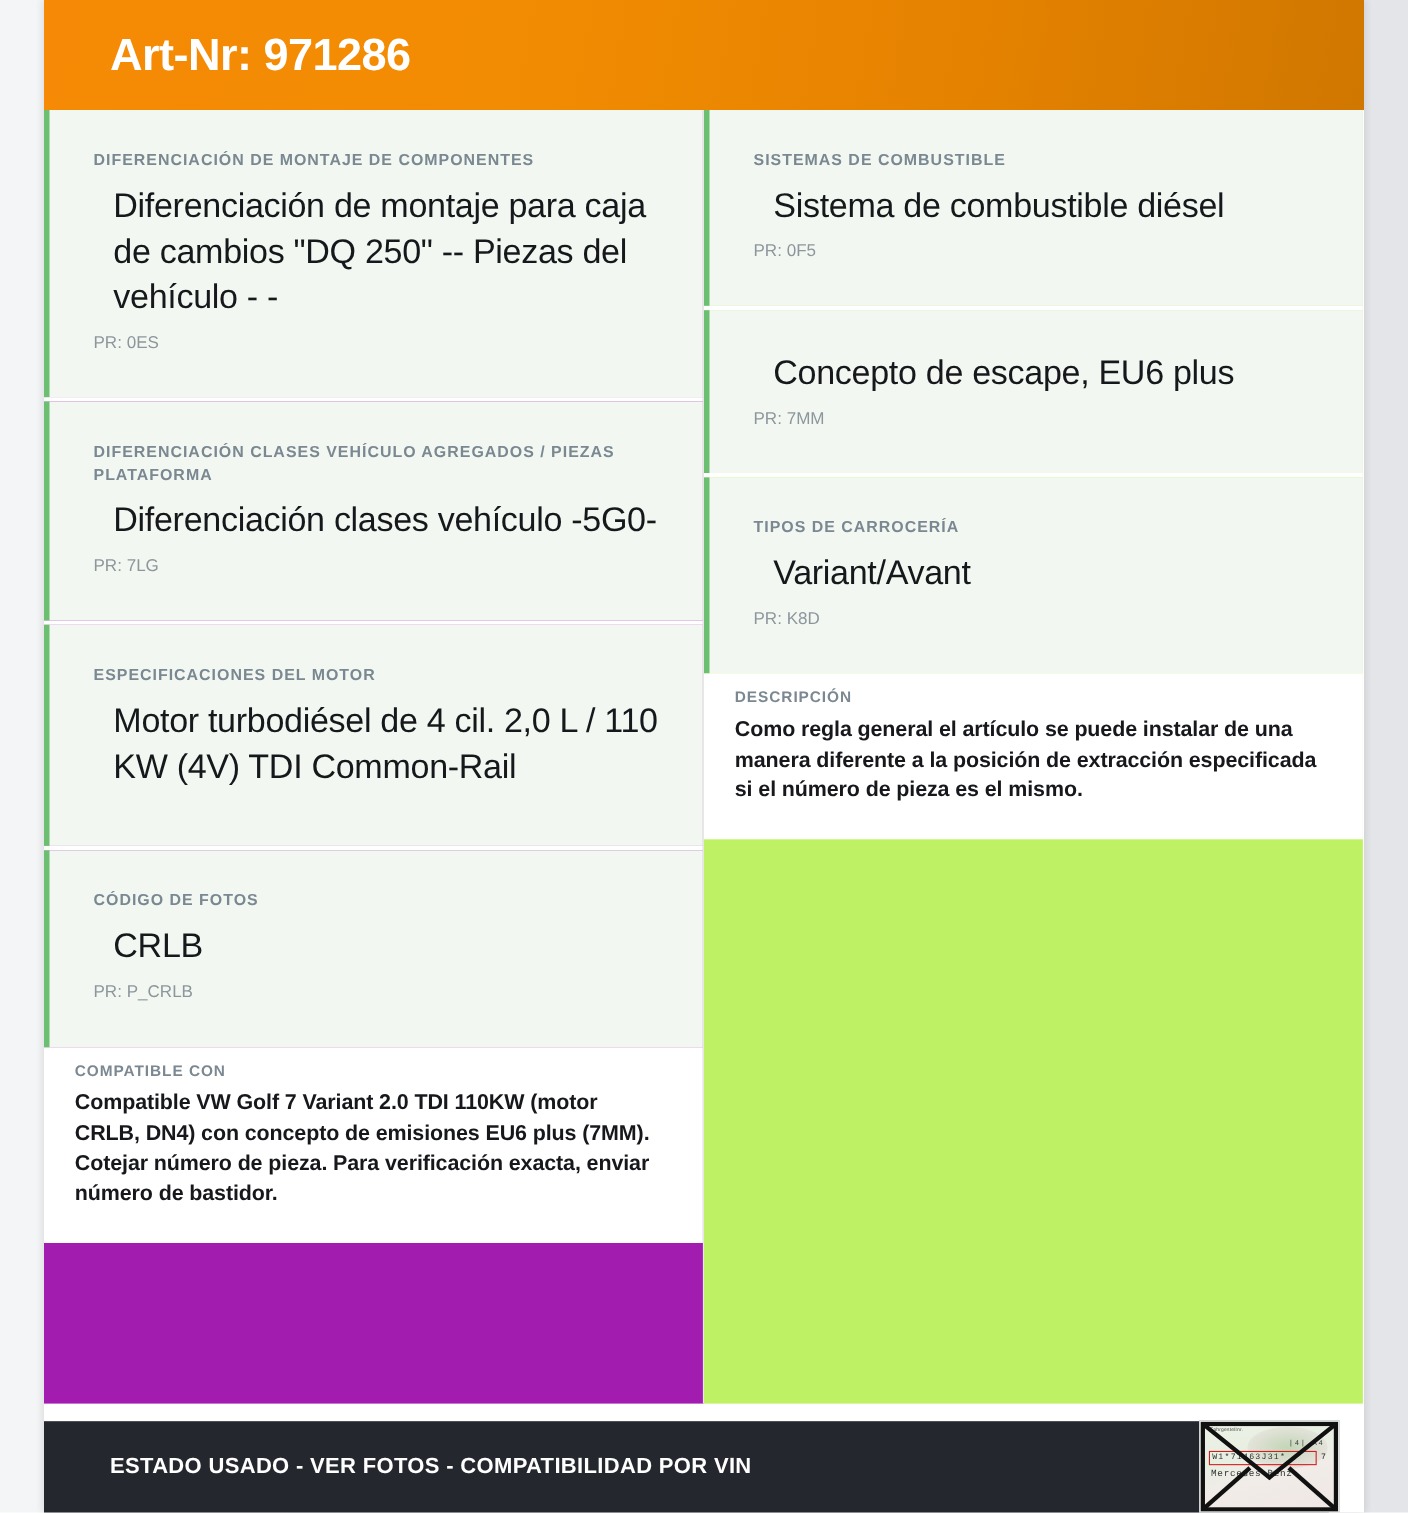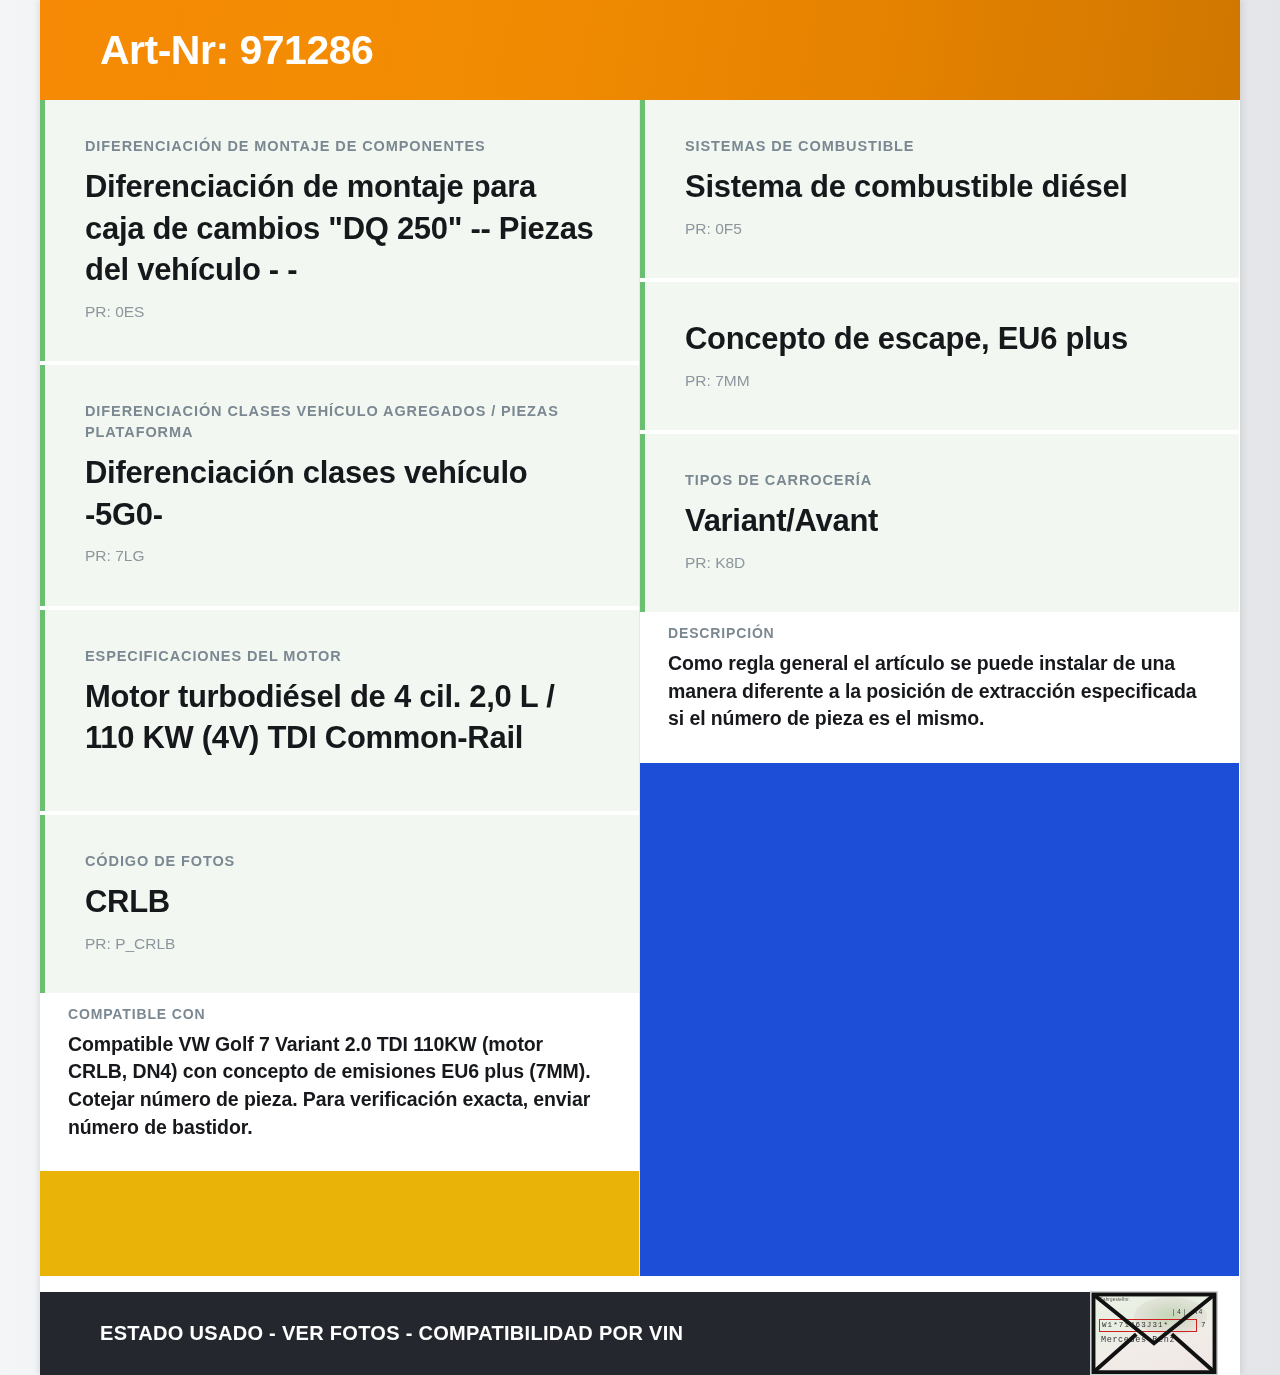--- a/index.html
+++ b/index.html
@@ -46,50 +46,51 @@
   
   .columns {
     display: flex;
     align-items: flex-start;
     width: 1200px;
   }
   .col-left {
     width: 600px;
     border-right: 1px solid #e6e8e6;
     min-height: 1176px;
-    background: #eab308;
+    background: #a21caf;
   }
   .col-right {
     width: 599px;
     min-height: 1176px;
-    background: #1d4ed8;
+    background: #bef264;
   }
 
   
   .spec-card {
     background: #f2f8f1;
     border-left: 5px solid #6cbe71;
     padding: 36px 40px 40px 40px;
     position: relative;
   }
   .spec-card .cat {
     font-size: 14.5px;
     font-weight: bold;
     letter-spacing: 0.9px;
     color: #7b8892;
     line-height: 1.45;
     margin-bottom: 9px;
   }
   .spec-card .val {
     font-size: 31px;
-    font-weight: bold;
+    font-weight: normal;
     color: #16181c;
     line-height: 1.34;
     letter-spacing: -0.3px;
     margin-bottom: 12px;
+    margin-left: 18px;
   }
   .spec-card .pr {
     font-size: 15.5px;
     color: #8d969c;
     line-height: 1.2;
   }
 
   
   .card-gap {
     height: 4px;

